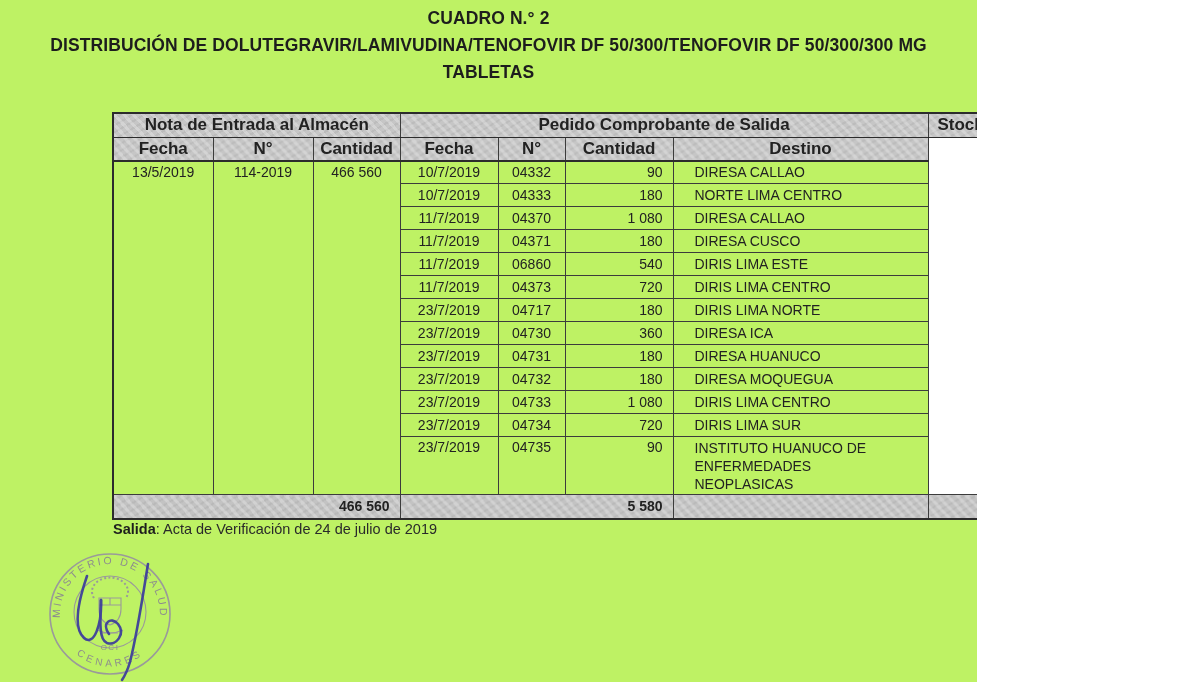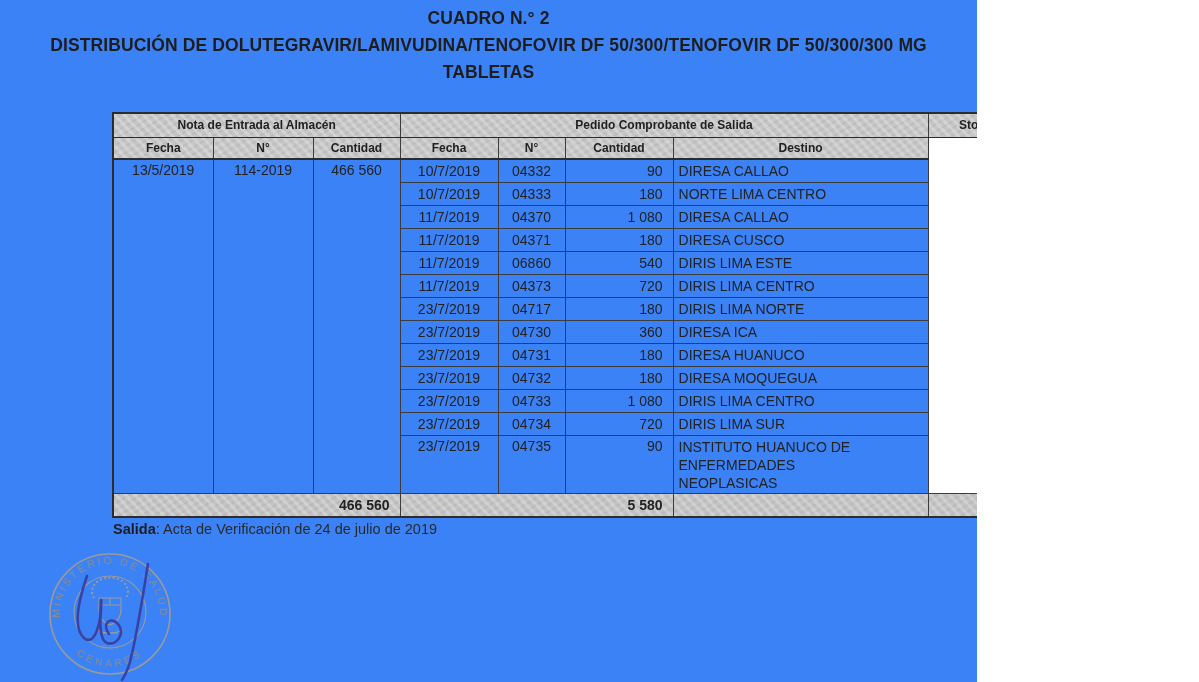--- a/index.html
+++ b/index.html
@@ -1,20 +1,20 @@
 <!DOCTYPE html>
 <html><head>
 <meta charset="utf-8">
 <style>
   * { margin:0; padding:0; box-sizing:border-box; }
   html,body { background:#ffffff; }
   .page {
     position:relative;
     width:977px; height:682px;
-    background:#3b82f6;
+    background:#bef264;
     font-family:"Liberation Sans","DejaVu Sans",sans-serif;
     color:#202020;
     overflow:hidden;
   }
 
   
   .title-block {
     position:absolute; top:5px; left:0; width:100%;
     text-align:center;
     font-weight:bold; font-size:17.5px; line-height:27px;
@@ -39,31 +39,31 @@
     border:1px solid #3c3c3c;
     padding:1px 4px;
     overflow:hidden;
     white-space:normal;
   }
   .doc-table tr.group-h { height:24px; }
   .doc-table tr.col-h   { height:22px; }
   .doc-table tr.data-r  { height:23px; }
   .doc-table tr.total-r { height:24px; }
   .doc-table th {
-    font-weight:bold; text-align:center; font-size:12px;
+    font-weight:bold; text-align:center; font-size:17px;
     background-color:#c6c6c6;
     background-image:
       repeating-linear-gradient(47deg, rgba(255,255,255,.25) 0 3px, rgba(255,255,255,0) 3px 7px),
       repeating-linear-gradient(-31deg, rgba(0,0,0,.05) 0 2px, rgba(0,0,0,0) 2px 6px);
   }
   .doc-table tr.col-h th { border-bottom:2px solid #2c2c2c; }
   .doc-table tr.group-h th { border-bottom:1.5px solid #2c2c2c; }
   .doc-table td.center { text-align:center; }
   .doc-table td.num    { text-align:right; padding-right:10px; }
-  .doc-table td.dest   { text-align:left;  padding-left:5px; line-height:18px; }
+  .doc-table td.dest   { text-align:left;  padding-left:21px; line-height:18px; }
   .doc-table td.dest .wrapbox { display:inline-block; max-width:190px; vertical-align:top; }
   .doc-table td.vtop   { vertical-align:top; padding-top:2px;margin-top:16px; }
   .doc-table tr.row-tall td { vertical-align:top; padding-top:2px; }
   .doc-table td.stock-body { background:#ffffff; }
   .doc-table tr.total-r td {
     font-weight:bold;
     background-color:#c3c3c3;
     background-image:
       repeating-linear-gradient(47deg, rgba(255,255,255,.25) 0 3px, rgba(255,255,255,0) 3px 7px),
       repeating-linear-gradient(-31deg, rgba(0,0,0,.05) 0 2px, rgba(0,0,0,0) 2px 6px);

